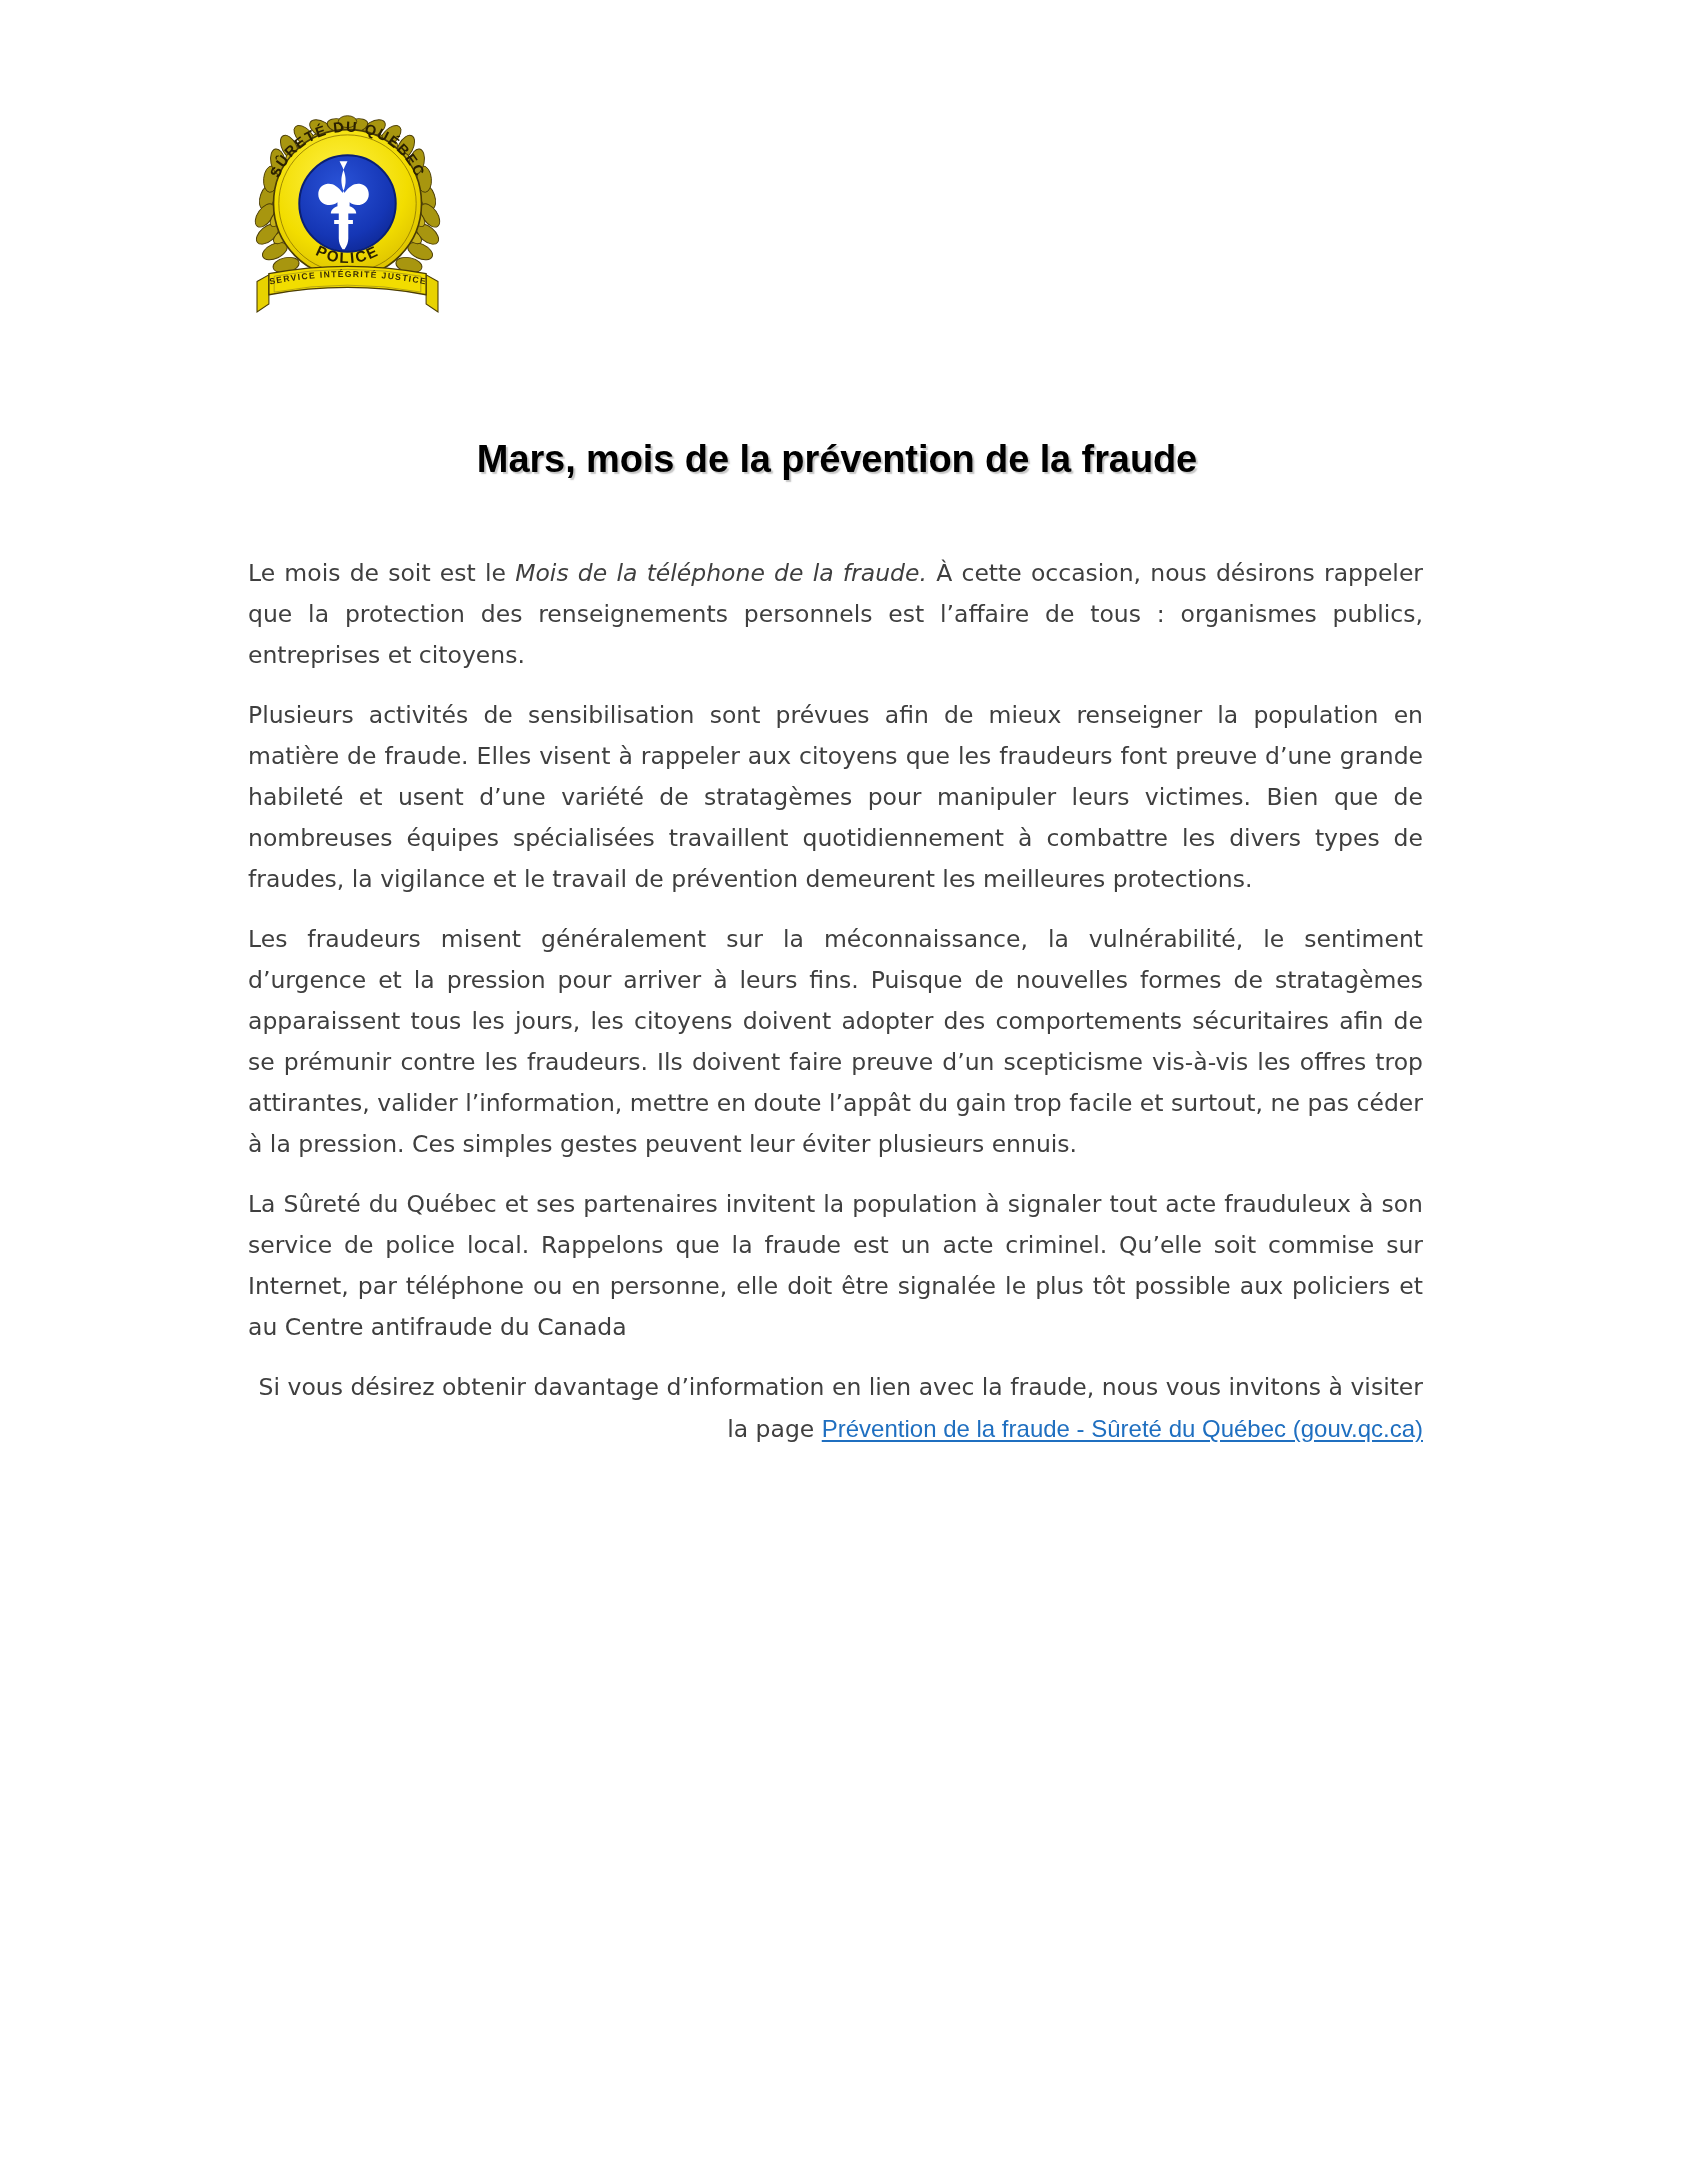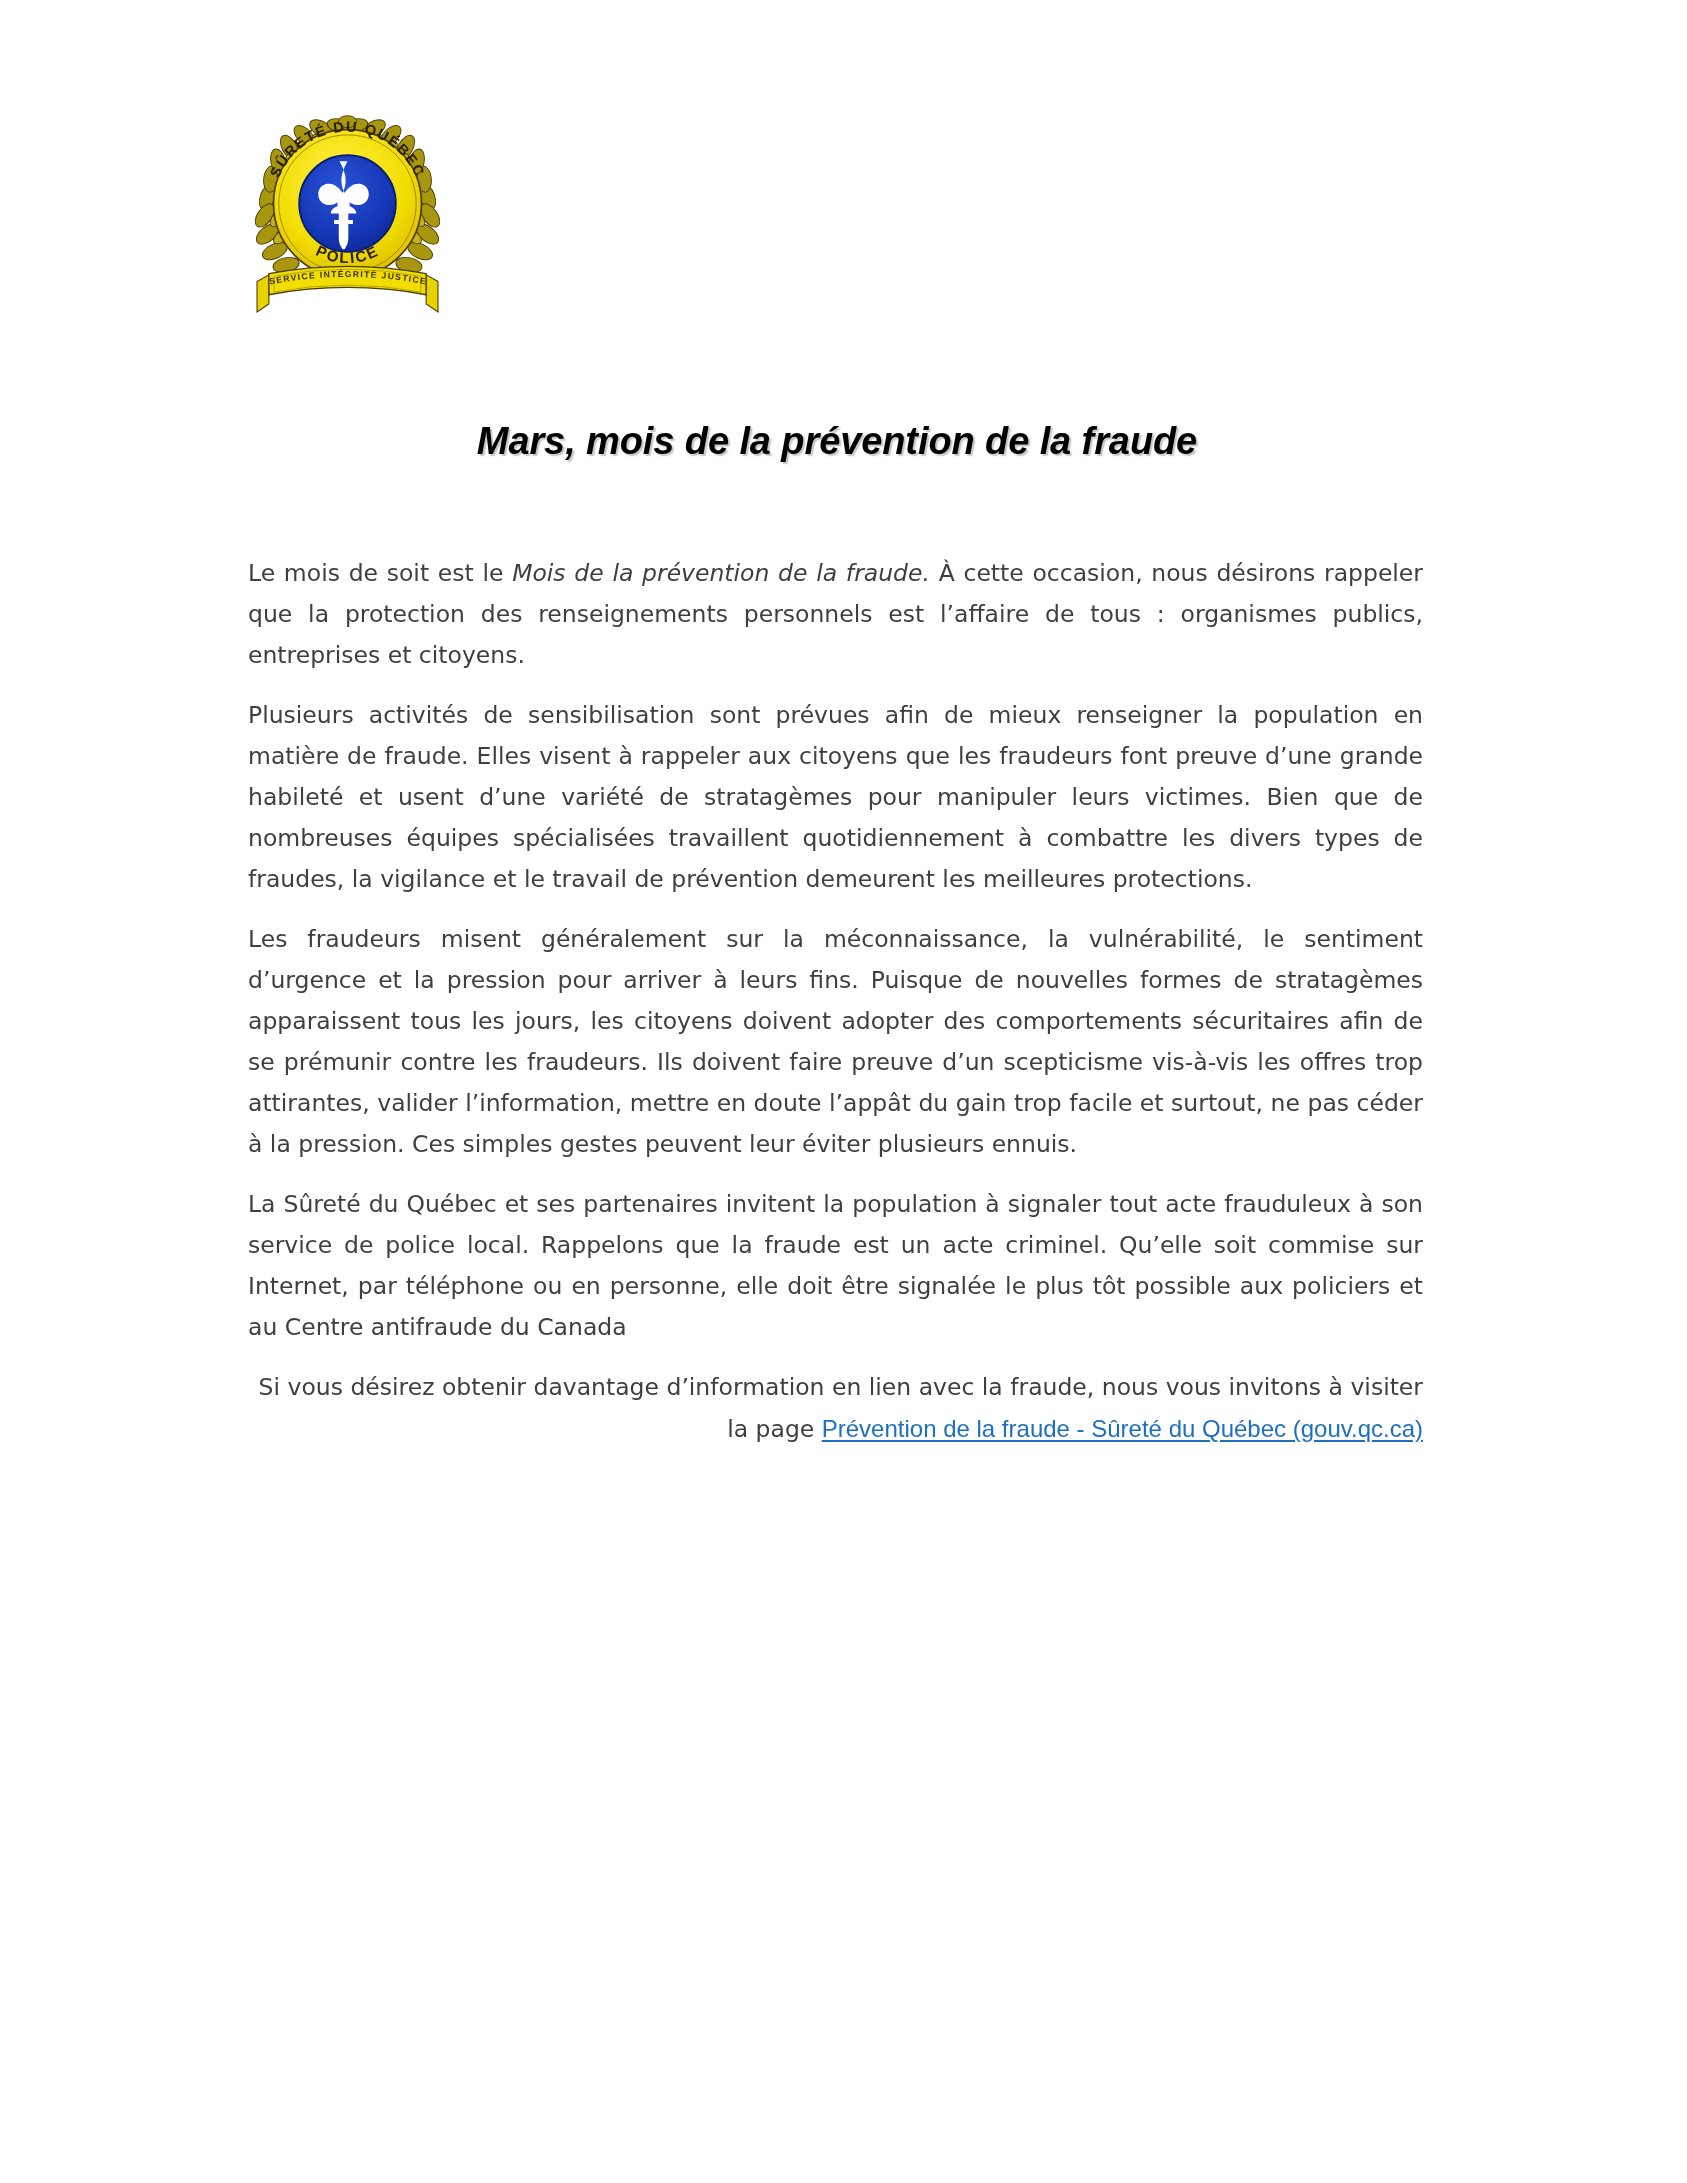--- a/index.html
+++ b/index.html
@@ -29,32 +29,31 @@
     top: 86px;
     width: 205px;
     height: 251px;
   }
   .logo-svg { display: block; width: 205px; height: 251px; }
 
   
   .title {
     position: absolute;
     left: 248px;
-    top: 394px;
+    top: 412px;
     width: 1178px;
     text-align: center;
     font-family: "Liberation Sans", sans-serif;
     font-weight: bold;
     font-size: 38px;
     line-height: 1.18;
     color: #000000;
     letter-spacing: -0.1px;
     text-shadow: 2px 2px 1.3px rgba(150,150,150,0.55);
     white-space: nowrap;
-    font-style: italic;
   }
 
   
   .body-area {
     position: absolute;
     left: 248px;
     top: 553px;
     width: 1175px;
   }
   .para {
@@ -210,21 +209,21 @@
         </text>
       </g>
     </svg>
   </div>
 
   <h1 class="title">Mars, mois de la prévention de la fraude</h1>
 
   <div class="body-area">
 
     <p class="para">
-      <span>Le mois de soit est le </span><span class="em">Mois de la prévention de la fraude.</span><span> À cette occasion, nous désirons rappeler que la protection des renseignements personnels est l’affaire de tous : organismes publics, entreprises et citoyens.</span>
+      <span>Le mois de soit est le </span><span class="em">Mois de la téléphone de la fraude.</span><span> À cette occasion, nous désirons rappeler que la protection des renseignements personnels est l’affaire de tous : organismes publics, entreprises et citoyens.</span>
     </p>
 
     <p class="para">
       <span>Plusieurs activités de sensibilisation sont prévues afin de mieux renseigner la population en matière de fraude. Elles visent à rappeler aux citoyens que les fraudeurs font preuve d’une grande habileté et usent d’une variété de stratagèmes pour manipuler leurs victimes. Bien que de nombreuses équipes spécialisées travaillent quotidiennement à combattre les divers types de fraudes, la vigilance et le travail de prévention demeurent les meilleures protections.</span>
     </p>
 
     <p class="para">
       <span>Les fraudeurs misent généralement sur la méconnaissance, la vulnérabilité, le sentiment d’urgence et la pression pour arriver à leurs fins. Puisque de nouvelles formes de stratagèmes apparaissent tous les jours, les citoyens doivent adopter des comportements sécuritaires afin de se prémunir contre les fraudeurs. Ils doivent faire preuve d’un scepticisme vis-à-vis les offres trop attirantes, valider l’information, mettre en doute l’appât du gain trop facile et surtout, ne pas céder à la pression. Ces simples gestes peuvent leur éviter plusieurs ennuis.</span>
     </p>
 

